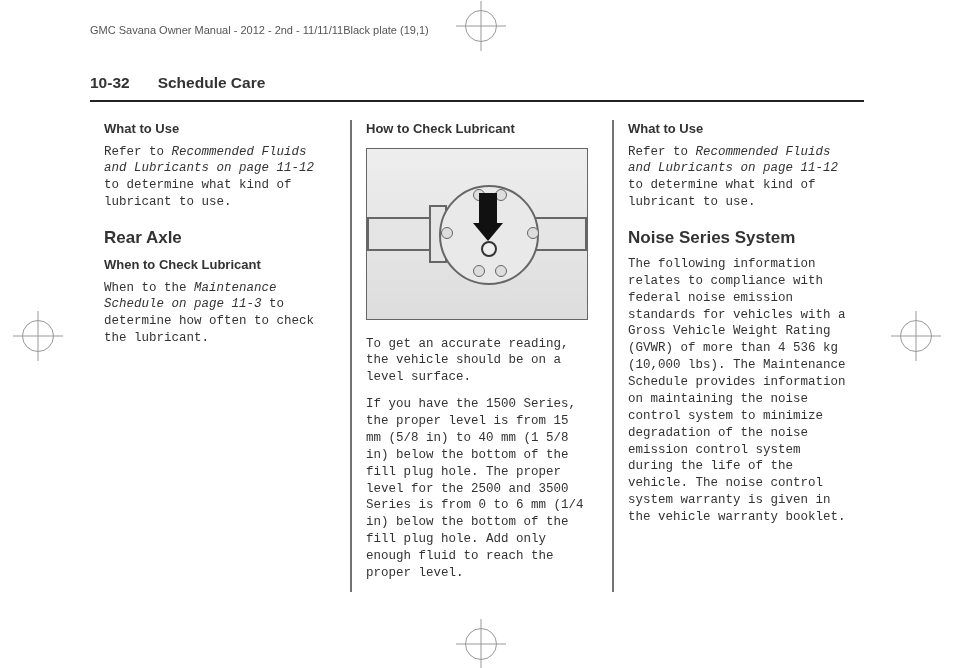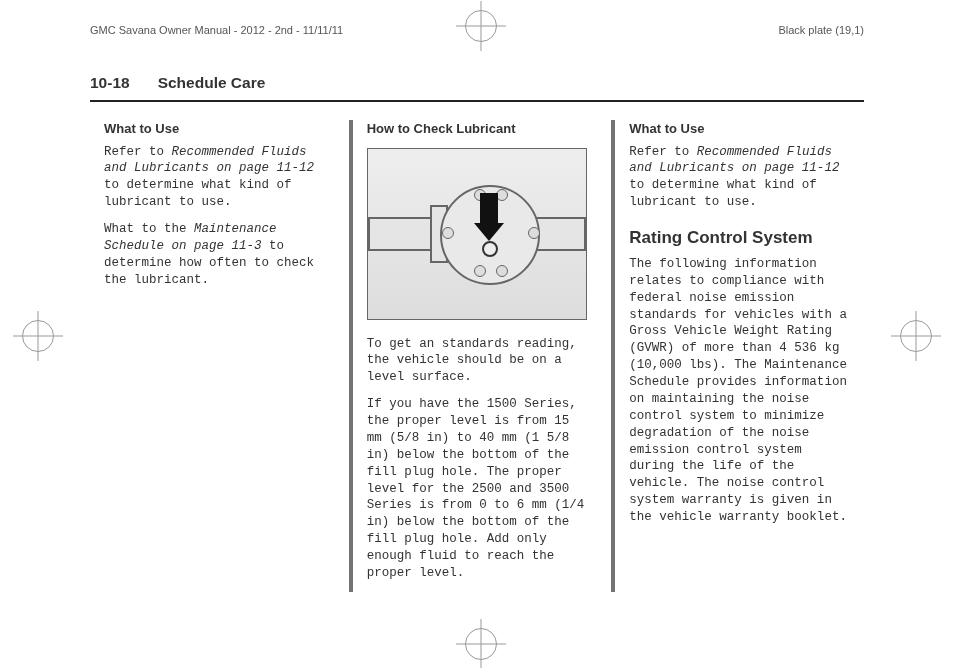--- a/index.html
+++ b/index.html
@@ -29,21 +29,20 @@
   .reg.bot { bottom:8px; left:465px; }
   .reg.left { top:320px; left:22px; }
   .reg.right { top:320px; right:22px; }
 
   .header-line {
     position: absolute;
     top: 24px;
     left: 90px;
     right: 90px;
     display: flex;
-    justify-content: space-between;
     font-size: 11px;
     color: #555;
   }
   .page {
     position: absolute;
     top: 74px;
     left: 90px;
     right: 90px;
   }
   .section-header {
@@ -62,21 +61,21 @@
     display: flex;
     gap: 10px;
   }
   .col {
     flex: 1;
     padding: 0 14px;
     font-size: 12.5px;
     line-height: 1.35;
   }
   .col + .col {
-    border-left: 4px solid #737373;
+    border-left: 2px solid #737373;
   }
   .h-small {
     font-weight: bold;
     font-size: 13px;
     margin: 0 0 6px 0;
   }
   .h-big {
     font-weight: bold;
     font-size: 17px;
     margin: 16px 0 6px 0;
@@ -158,35 +157,37 @@
 <div class="reg right"></div>
 
 <div class="header-line">
   <span>GMC Savana Owner Manual - 2012 - 2nd - 11/11/11</span>
   <span>Black plate (19,1)</span>
 </div>
 
 <div class="page">
 
   <div class="section-header">
-    <span>10-18</span>
+    <span>10-32</span>
     <span>Schedule Care</span>
   </div>
   <hr class="rule">
 
   <div class="cols">
 
     <div class="col">
       <div class="h-small">What to Use</div>
       <p>
         <span>Refer to </span><span class="it">Recommended Fluids and Lubricants on page 11-12</span><span> to determine what kind of lubricant to use.</span>
       </p>
 
+      <div class="h-big">Rear Axle</div>
+      <div class="h-small">When to Check Lubricant</div>
       <p>
-        <span>What to the </span><span class="it">Maintenance Schedule on page 11-3</span><span> to determine how often to check the lubricant.</span>
+        <span>When to the </span><span class="it">Maintenance Schedule on page 11-3</span><span> to determine how often to check the lubricant.</span>
       </p>
     </div>
 
     <div class="col">
       <div class="h-small">How to Check Lubricant</div>
 
       <div class="axle-figure">
         <div class="tube-l"></div>
         <div class="tube-r"></div>
         <div class="flange-l"></div>
@@ -195,28 +196,28 @@
         <div class="bolt" style="top:40px; left:106px;"></div>
         <div class="bolt" style="top:40px; left:128px;"></div>
         <div class="bolt" style="top:116px; left:106px;"></div>
         <div class="bolt" style="top:116px; left:128px;"></div>
         <div class="bolt" style="top:78px; left:74px;"></div>
         <div class="bolt" style="top:78px; left:160px;"></div>
         <div class="arrow"></div>
         <div class="plug"></div>
       </div>
 
-      <p>To get an standards reading, the vehicle should be on a level surface.</p>
+      <p>To get an accurate reading, the vehicle should be on a level surface.</p>
       <p>If you have the 1500 Series, the proper level is from 15 mm (5/8 in) to 40 mm (1 5/8 in) below the bottom of the fill plug hole. The proper level for the 2500 and 3500 Series is from 0 to 6 mm (1/4 in) below the bottom of the fill plug hole. Add only enough fluid to reach the proper level.</p>
     </div>
 
     <div class="col">
       <div class="h-small">What to Use</div>
       <p>
         <span>Refer to </span><span class="it">Recommended Fluids and Lubricants on page 11-12</span><span> to determine what kind of lubricant to use.</span>
       </p>
 
-      <div class="h-big">Rating Control System</div>
+      <div class="h-big">Noise Series System</div>
       <p>The following information relates to compliance with federal noise emission standards for vehicles with a Gross Vehicle Weight Rating (GVWR) of more than 4 536 kg (10,000 lbs). The Maintenance Schedule provides information on maintaining the noise control system to minimize degradation of the noise emission control system during the life of the vehicle. The noise control system warranty is given in the vehicle warranty booklet.</p>
     </div>
 
   </div>
 </div>
 
 </body></html>

